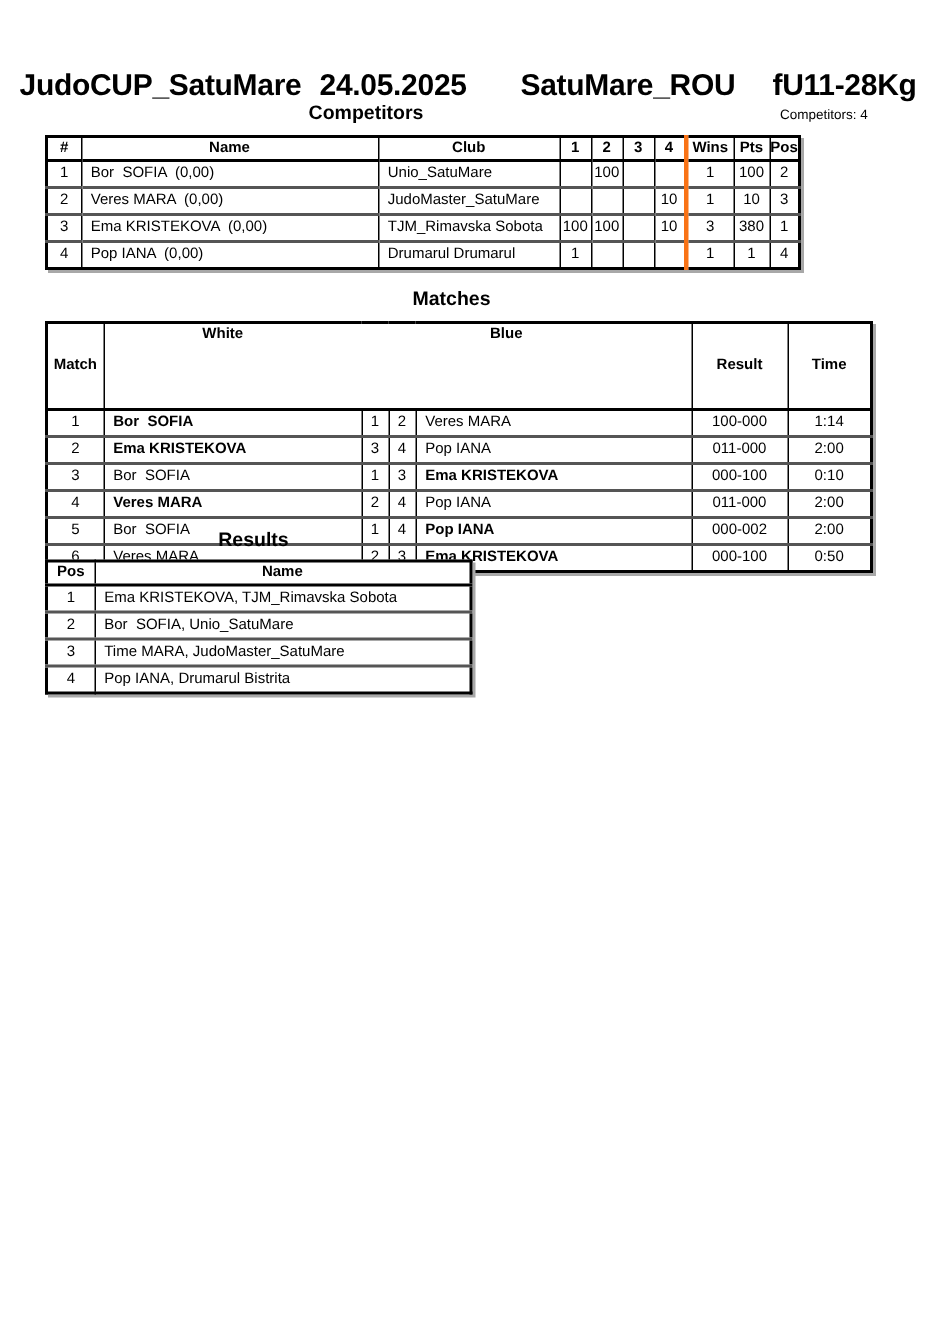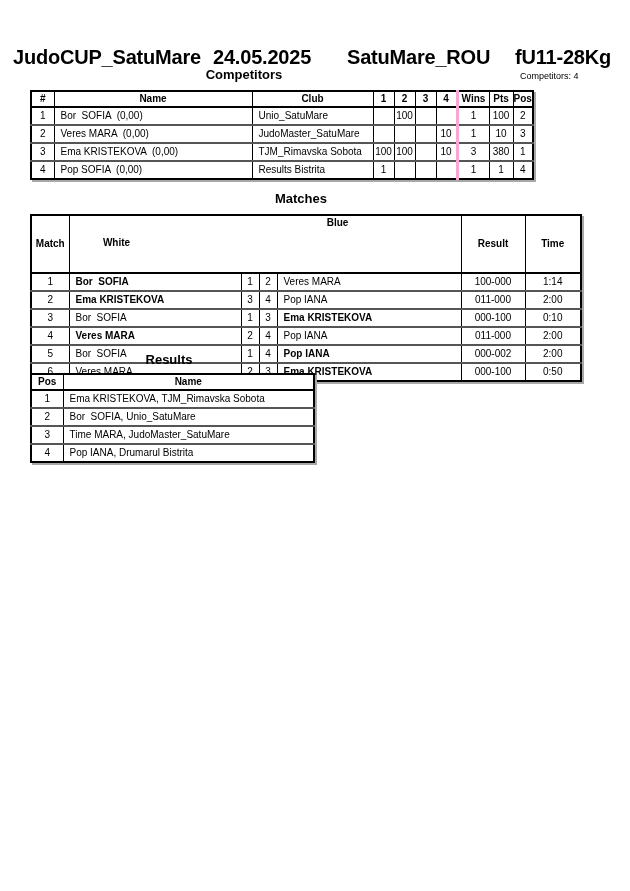--- a/index.html
+++ b/index.html
@@ -25,25 +25,25 @@
   }
   .rpt th, .rpt td {
     border-left:1px solid #000; padding:0; overflow:hidden;
     white-space:pre; text-align:center; vertical-align:middle;
     font-size:10px;
   }
   .rpt th { height:14px; line-height:14px; border-bottom:2px solid #000; font-weight:bold; }
   .rpt td { height:16px; line-height:16px; }
   .rpt tbody tr + tr td { border-top:2px solid #555; }
   .rpt .tl { text-align:left; padding-left:6px;margin-left:27px; }
-  .rpt .thick { border-left:3px solid #f9a8d4; }
+  .rpt .thick { border-left:3px solid #f97316; }
   .rpt .b { font-weight:bold; }
   .wb-head { position:relative; }
   .wb-head .hw, .wb-head .hb { position:absolute; top:0; transform:translateX(-50%); }
-  .wb-head .hw { left:47px;margin-top:20px; }
+  .wb-head .hw { left:79px; }
   .wb-head .hb { left:268px; }
 </style>
 </head>
 <body>
 
 <div class="page">
 
   <div>
     <span class="title-part" style="left:13px">JudoCUP_SatuMare</span>
     <span class="title-part" style="left:213px">24.05.2025</span>
@@ -113,22 +113,22 @@
         <td>100</td>
         <td>100</td>
         <td></td>
         <td>10</td>
         <td class="thick">3</td>
         <td>380</td>
         <td>1</td>
       </tr>
       <tr>
         <td>4</td>
-        <td class="tl">Pop SOFIA  (0,00)</td>
-        <td class="tl">Results Bistrita</td>
+        <td class="tl">Pop IANA  (0,00)</td>
+        <td class="tl">Drumarul Drumarul</td>
         <td>1</td>
         <td></td>
         <td></td>
         <td></td>
         <td class="thick">1</td>
         <td>1</td>
         <td>4</td>
       </tr>
     </tbody>
   </table>

